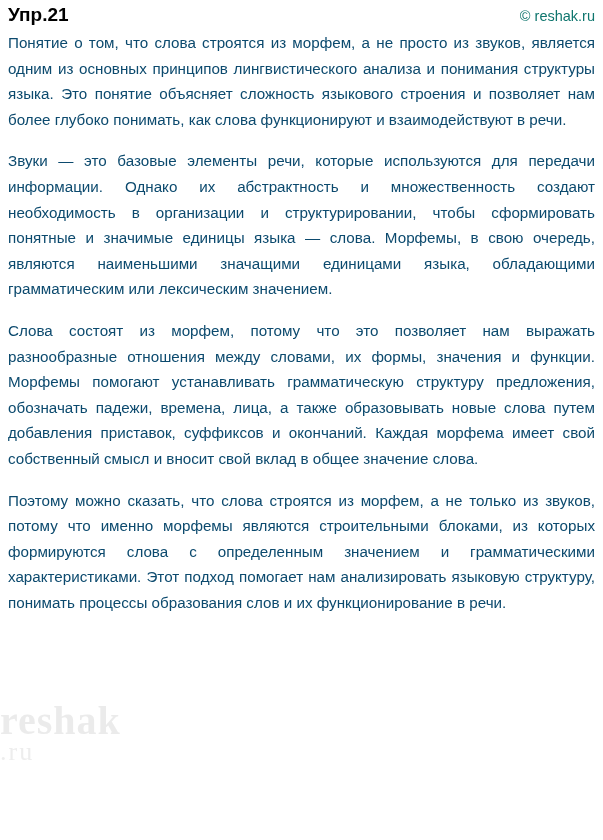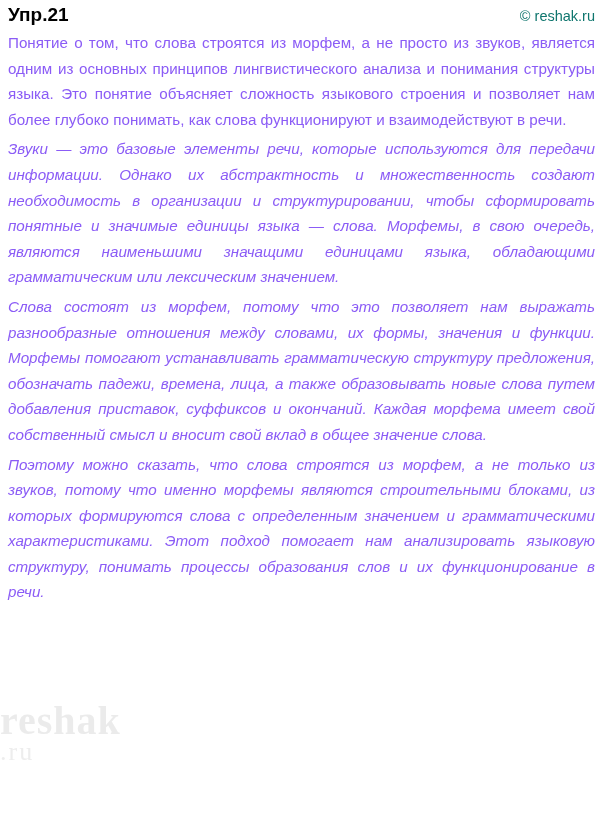--- a/index.html
+++ b/index.html
@@ -41,26 +41,25 @@
   }
   .body-text {
     position: relative;
     z-index: 2;
   }
   .para {
     text-align: justify;
     font-size: 15.2px;
     line-height: 25.6px;
     margin: 0 0 0 0;
-    color: #8b5cf6;
+    color: #0c4a6e;
     hyphens: none;
   }
   .para + .para {
-    margin-top: 4px;
-    font-style: italic;
+    margin-top: 16px;
   }
   
   .watermark {
     position: absolute;
     left: 0px;
     bottom: 18px;
     z-index: 1;
     pointer-events: none;
     opacity: 0.5;
   }

